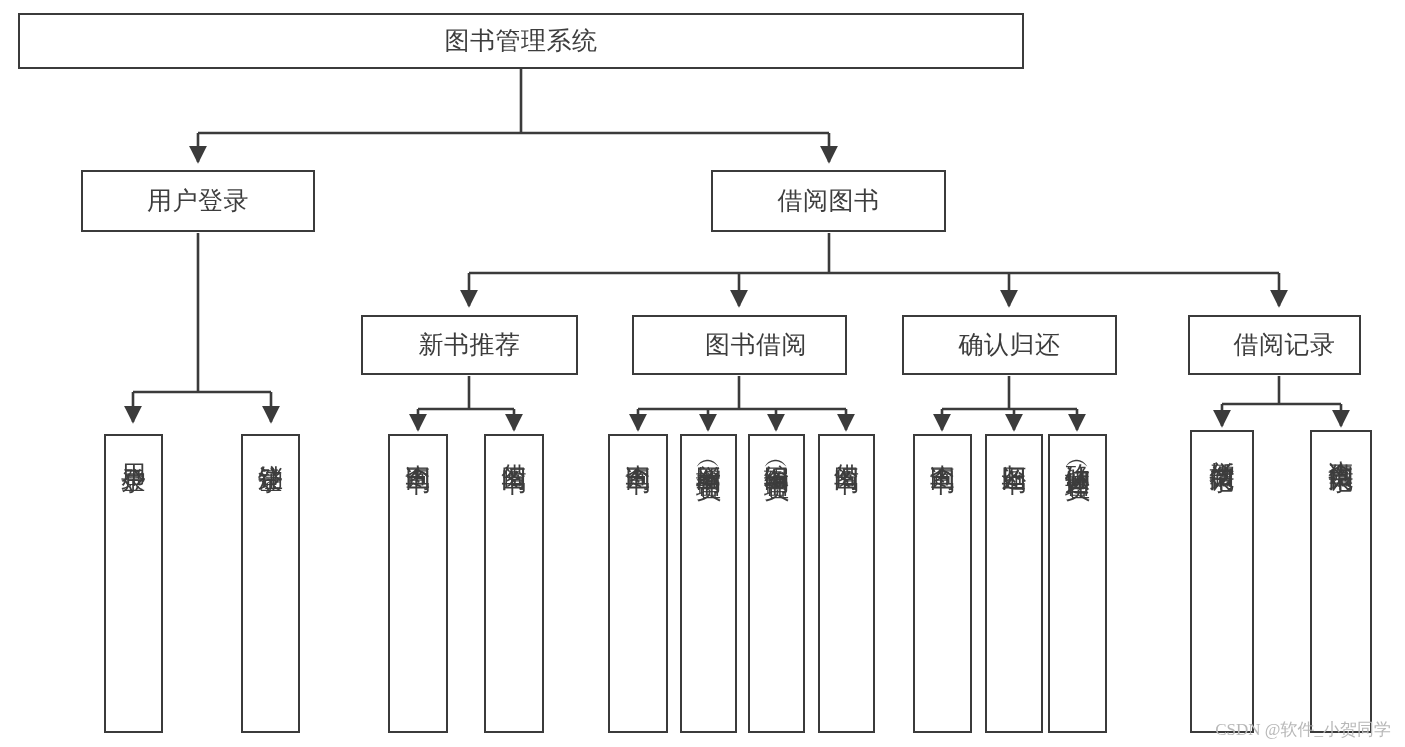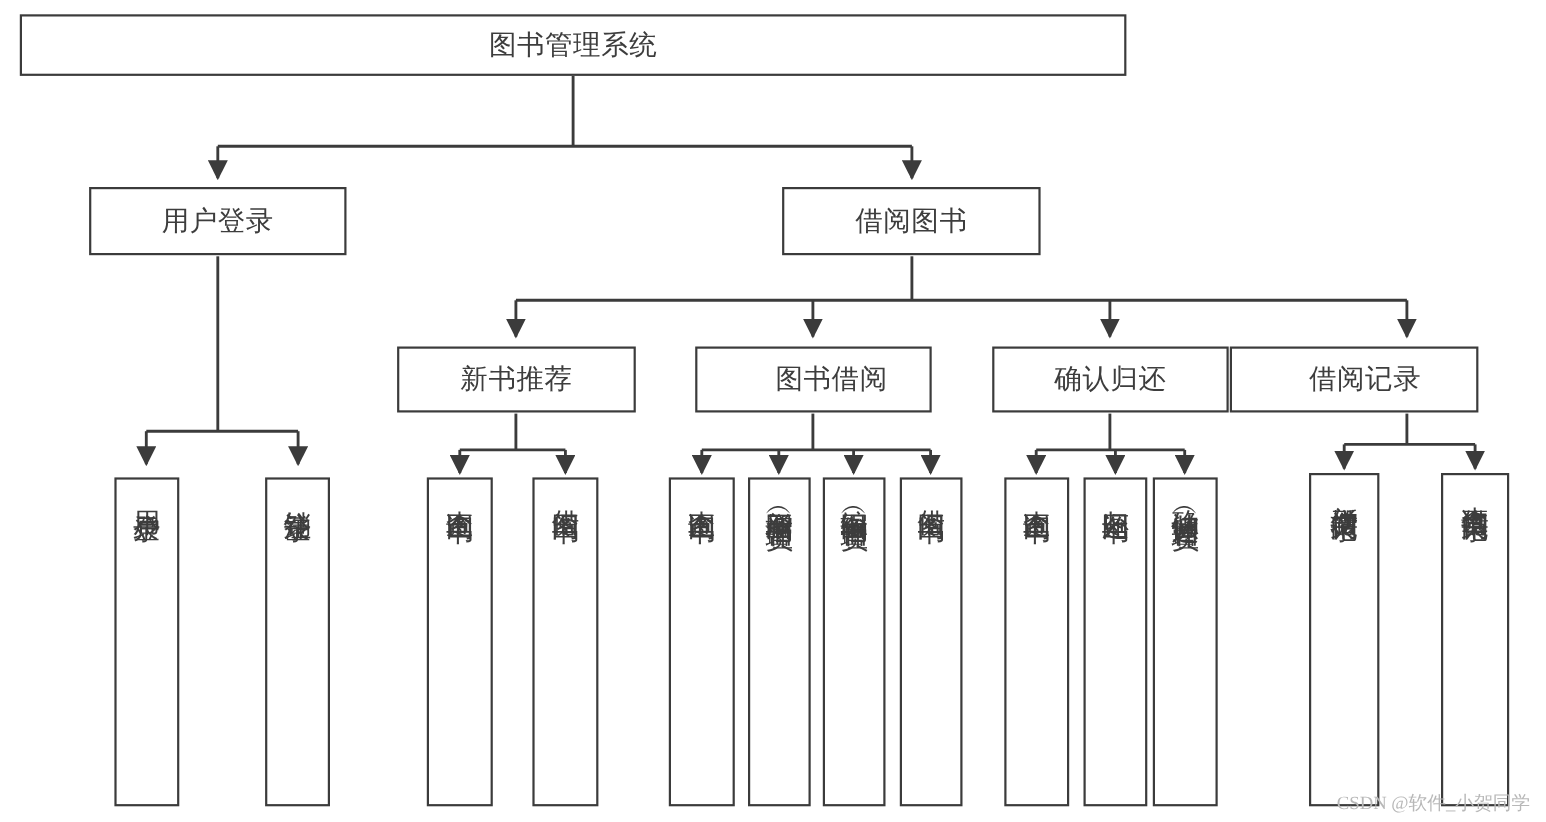--- a/index.html
+++ b/index.html
@@ -143,21 +143,21 @@
 
   <div class="node horiz" style="left:361px; top:315px; width:217px; height:60px;">
     <span class="label">新书推荐</span>
   </div>
   <div class="node horiz" style="left:632px; top:315px; width:215px; height:60px;padding-left:33px;">
     <span class="label">图书借阅</span>
   </div>
   <div class="node horiz" style="left:902px; top:315px; width:215px; height:60px;">
     <span class="label">确认归还</span>
   </div>
-  <div class="node horiz" style="left:1118px; top:315px; width:226px; height:60px;padding-left:20px;">
+  <div class="node horiz" style="left:1188px; top:315px; width:173px; height:60px;padding-left:20px;">
     <span class="label">借阅记录</span>
   </div>
 
   <div class="node vert" style="left:104px; top:434px; width:59px; height:299px;">
     <span class="label">用户登录</span>
   </div>
   <div class="node vert" style="left:241px; top:434px; width:59px; height:299px;">
     <span class="label">注销登录</span>
   </div>
 

